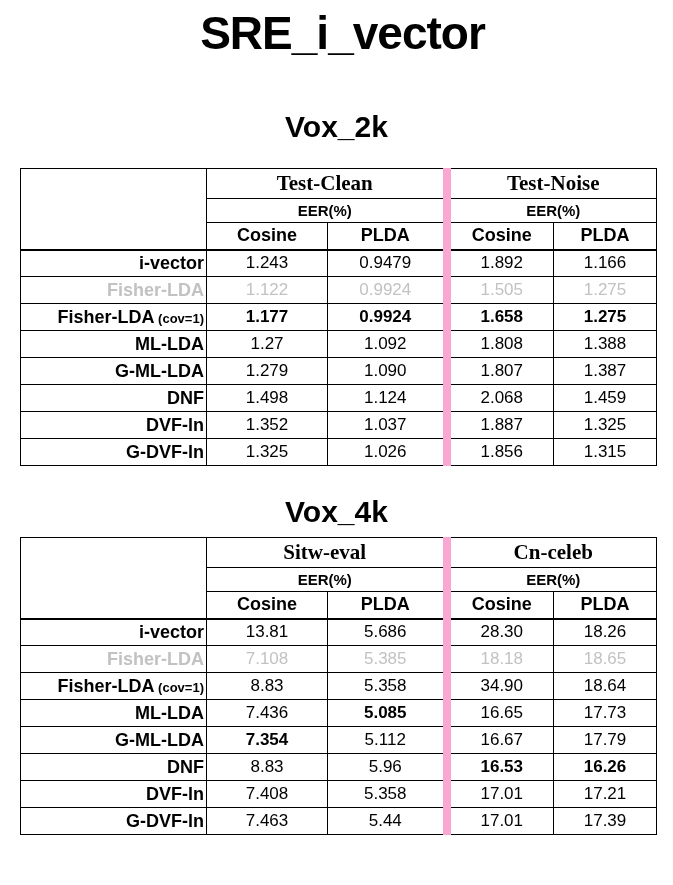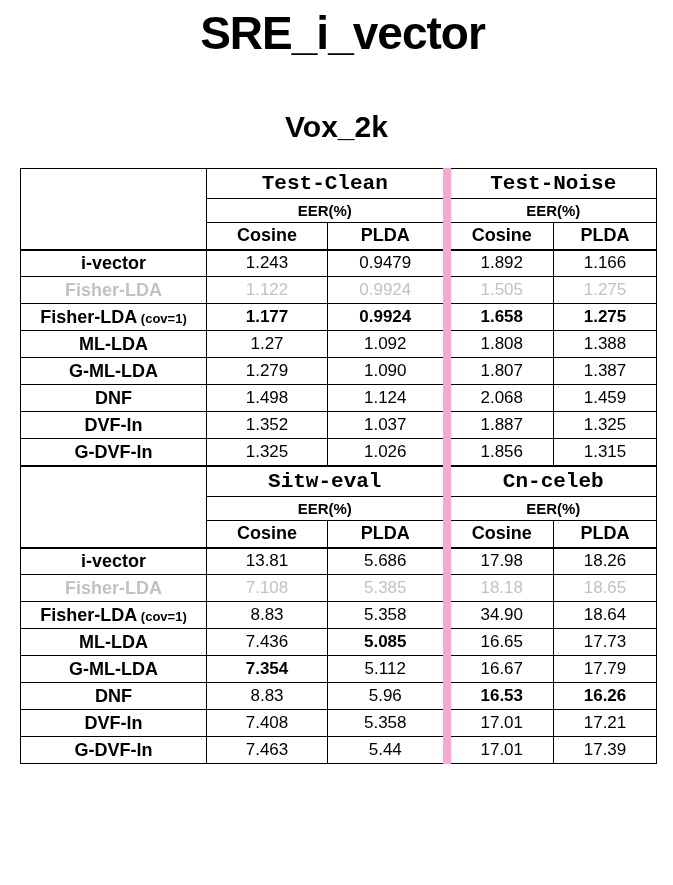--- a/index.html
+++ b/index.html
@@ -32,21 +32,21 @@
   }
   th, td {
     border: 1px solid #000;
     text-align: center;
     vertical-align: middle;
     padding: 0 2px;
     overflow: hidden;
     white-space: nowrap;
   }
   .group-header {
-    font-family: Liberation Mono, monospace;
+    font-family: Liberation Serif, serif;
     font-size: 21px;
     font-weight: 700;
     height: 30px;
   }
   .metric-header {
     font-size: 15px;
     font-weight: 700;
     height: 24px;
   }
   .col-header {
@@ -54,20 +54,21 @@
     font-weight: 700;
     height: 27px;
     border-bottom: 2px solid #000;
     margin-top: 44px;
   }
   .corner-cell { border-bottom: 2px solid #000; }
   tbody th.row-label {
     font-size: 18px;
     font-weight: 700;
     height: 27px;
+    text-align: right;
   }
   .suffix { font-size: 13px; font-weight: 700; }
   td.value-cell { font-size: 17px; font-weight: 400; }
   td.value-cell.bold { font-weight: 700; }
   tr.muted th, tr.muted td { color: var(--muted-color, #c2c2c2); }
   .group-start { border-left: 8px solid #f9a8d4; }
 </style>
 </head>
 <body>
 
@@ -155,20 +156,21 @@
           <td class="value-cell">1.325</td>
           <td class="value-cell">1.026</td>
           <td class="value-cell group-start">1.856</td>
           <td class="value-cell">1.315</td>
         </tr>
       </tbody>
   </table>
 </section>
 
 <section>
+  <h2 class="table-caption caption-2">Vox_4k</h2>
   <table>
     <colgroup>
       <col style="width:186px">
         <col style="width:121px">
         <col style="width:119px">
         <col style="width:107px">
         <col style="width:103px">
     </colgroup>
     <thead>
       <tr>
@@ -185,21 +187,21 @@
         <th class="col-header">PLDA</th>
         <th class="col-header group-start">Cosine</th>
         <th class="col-header">PLDA</th>
       </tr>
     </thead>
     <tbody>
         <tr>
           <th class="row-label">i-vector</th>
           <td class="value-cell">13.81</td>
           <td class="value-cell">5.686</td>
-          <td class="value-cell group-start">17.98</td>
+          <td class="value-cell group-start">28.30</td>
           <td class="value-cell">18.26</td>
         </tr>
         <tr class="muted">
           <th class="row-label">Fisher-LDA</th>
           <td class="value-cell">7.108</td>
           <td class="value-cell">5.385</td>
           <td class="value-cell group-start">18.18</td>
           <td class="value-cell">18.65</td>
         </tr>
         <tr>

